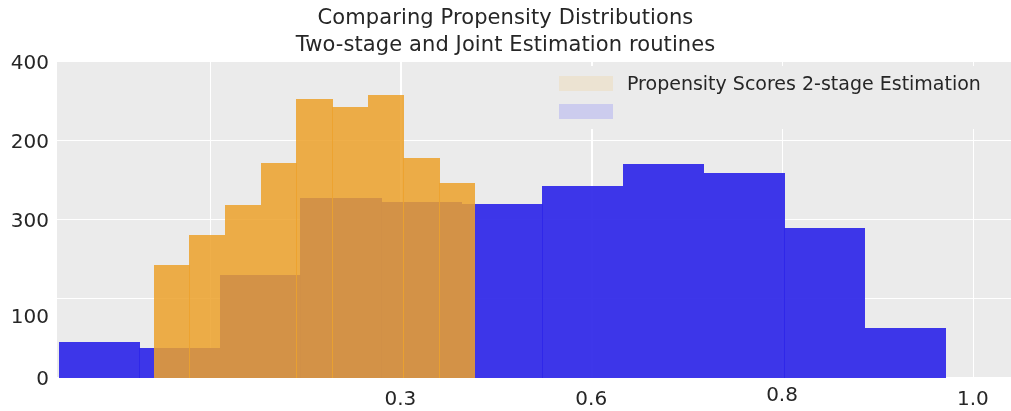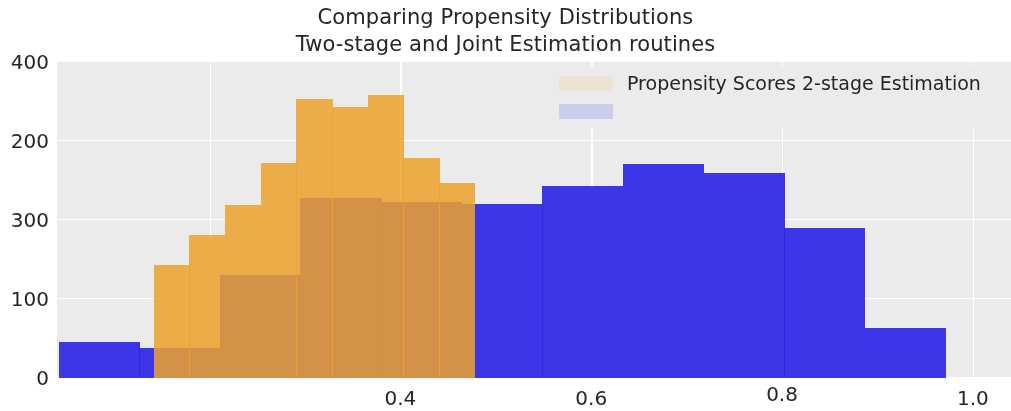--- a/index.html
+++ b/index.html
@@ -102,26 +102,26 @@
         <div class="bar" style="left: 275.038px; width: 36.275px; height: 270.97px; background: rgb(236, 162, 44); opacity: 0.86;"></div>
         <div class="bar" style="left: 310.813px; width: 36.1796px; height: 282.82px; background: rgb(236, 162, 44); opacity: 0.86;"></div>
         <div class="bar" style="left: 346.493px; width: 36.1796px; height: 219.62px; background: rgb(236, 162, 44); opacity: 0.86;"></div>
         <div class="bar" style="left: 382.172px; width: 36.275px; height: 195.13px; background: rgb(236, 162, 44); opacity: 0.86;"></div>
       </div>
     <div id="bars-1stage-front"></div>
   </div>
 
   <div id="yticks">
       <div class="ylab" style="top: 368px;">0</div>
-      <div class="ylab" style="top: 289px;">100</div>
+      <div class="ylab" style="top: 306px;">100</div>
       <div class="ylab" style="top: 210px;">300</div>
       <div class="ylab" style="top: 131px;">200</div>
       <div class="ylab" style="top: 52px;">400</div>
       <div class="xlab" style="left: 209.64px; top: 388px; margin-top: 20px;">0.2</div>
-      <div class="xlab" style="left: 400.44px; top: 388px;">0.4</div>
+      <div class="xlab" style="left: 400.44px; top: 388px;">0.3</div>
       <div class="xlab" style="left: 591.24px; top: 388px;">0.6</div>
       <div class="xlab" style="left: 782.04px; top: 384px;">0.8</div>
       <div class="xlab" style="left: 972.84px; top: 388px;">1.0</div>
     </div>
 
   <div id="legend">
     <div class="legrow">
       <span class="legpatch" style="background: rgb(236, 227, 210);"></span>
       <span class="legtext">Propensity Scores 2-stage Estimation</span>
     </div>

